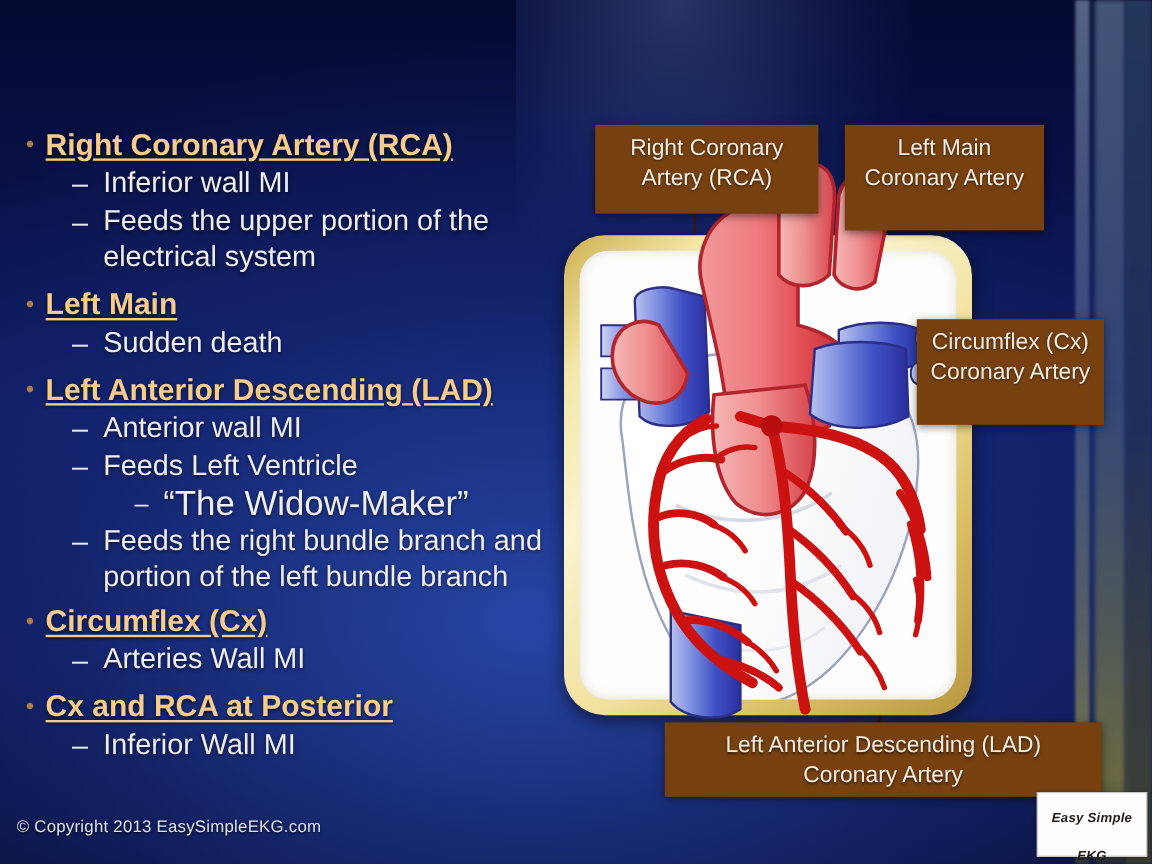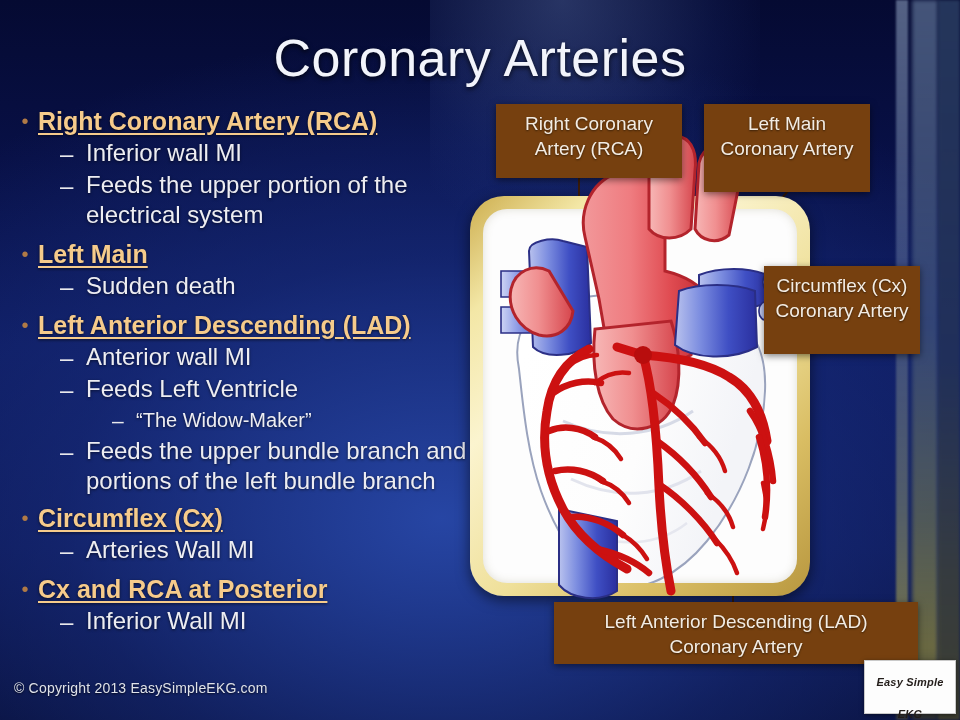--- a/index.html
+++ b/index.html
@@ -109,21 +109,21 @@
   .lvl3 { padding-left: 104px; }
   .lvl3 .marker {
     width: 24px;
     flex: 0 0 24px;
     color: #e9e9ec;
     font-size: 21px;
     line-height: 30px;
   }
   .lvl3 .txt {
     color: #ededf2;
-    font-size: 20px;
+    font-size: 29px;
     line-height: 28px;
     text-shadow: 0 1px 3px rgba(0,0,0,0.6);
   }
   .gap-sm { height: 7px; }
   .gap-md { height: 9px; }
 
   
   #copyright {
     position: absolute;
     left: 14px; top: 680px;
@@ -243,21 +243,20 @@
 </head>
 <body>
 
 <div id="slide">
 
   <div class="sheen"></div>
   <div class="band band-a"></div>
   <div class="band band-b"></div>
   <div class="band band-c"></div>
 
-  <div id="title">Coronary Arteries</div>
 
   <div id="bullets">
 
     <div class="row lvl1">
       <span class="marker">•</span>
       <span class="txt">Right Coronary Artery (RCA)</span>
     </div>
     <div class="row lvl2">
       <span class="marker">–</span>
       <span class="txt">Inferior wall MI</span>
@@ -291,21 +290,21 @@
     <div class="row lvl2">
       <span class="marker">–</span>
       <span class="txt">Feeds Left Ventricle</span>
     </div>
     <div class="row lvl3">
       <span class="marker">–</span>
       <span class="txt">“The Widow-Maker”</span>
     </div>
     <div class="row lvl2">
       <span class="marker">–</span>
-      <span class="txt">Feeds the upper bundle branch and portions of the left bundle branch</span>
+      <span class="txt">Feeds the right bundle branch and portion of the left bundle branch</span>
     </div>
 
     <div class="gap-sm"></div>
 
     <div class="row lvl1">
       <span class="marker">•</span>
       <span class="txt">Circumflex (Cx)</span>
     </div>
     <div class="row lvl2">
       <span class="marker">–</span>

